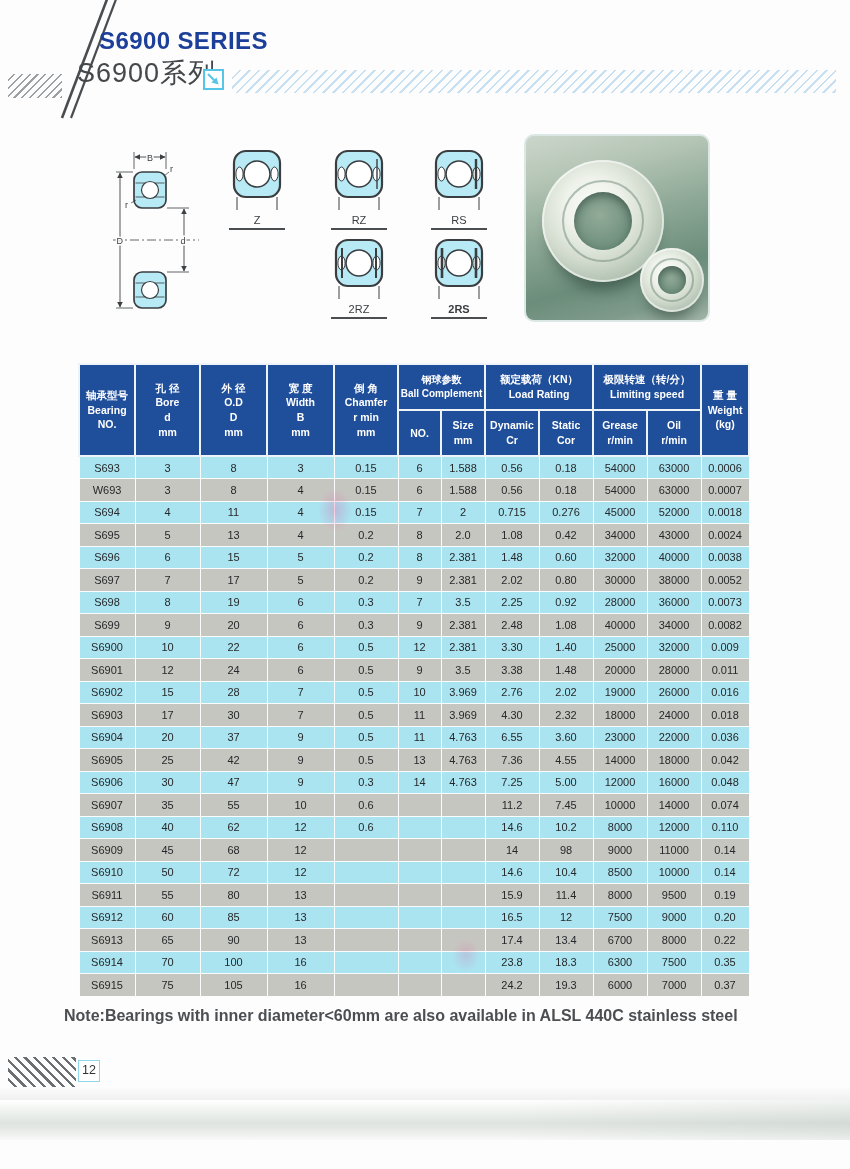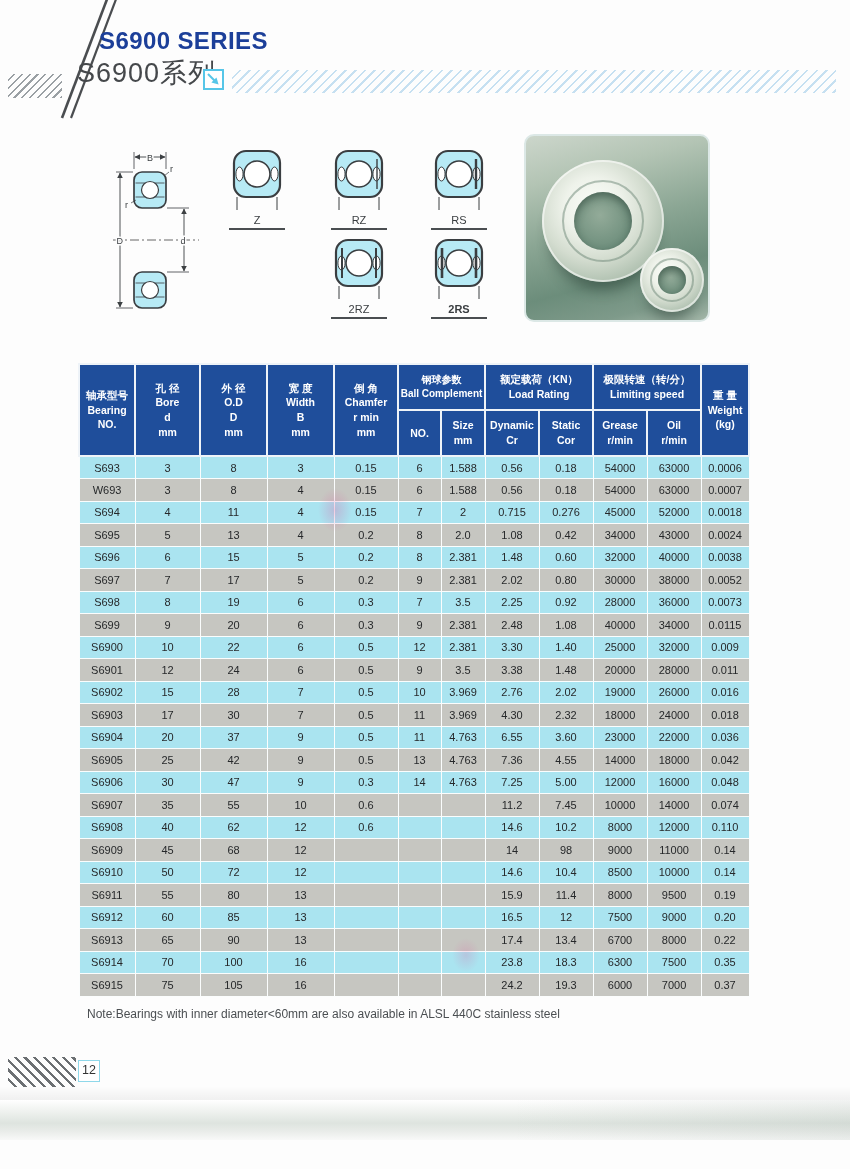--- a/index.html
+++ b/index.html
@@ -44,21 +44,21 @@
     table-layout:fixed;}
   .spec-table th{background:#1f4e9b;color:#fff;font-weight:bold;font-size:10.5px;line-height:1.4;
     white-space:pre-line;text-align:center;vertical-align:middle;border:2px solid #eef3f8;
     padding:0;height:46px;box-sizing:border-box;}
   .spec-table th.small{font-size:10px;}
   .spec-table td{font-size:11px;color:#26282a;text-align:center;vertical-align:middle;
     border:1.6px solid #fbfdfd;height:22.5px;padding:0;box-sizing:border-box;}
   .spec-table tr.cyan td{background:#aae4f0;}
   .spec-table tr.gray td{background:#c6c6c1;}
 
-  .note{position:absolute;left:87px;top:1007px;font-size:12px;color:#4b4f52;}
+  .note{position:absolute;left:64px;top:1007px;font-size:16px;color:#4b4f52;font-weight:bold;}
 
   
   .hatch-foot{position:absolute;left:8px;top:1057px;width:68px;height:30px;
     background:repeating-linear-gradient(45deg,transparent 0 4.5px,#6b6f72 4.5px 6.8px);}
   .page-num{position:absolute;left:78px;top:1060px;width:22px;height:22px;border:1.5px solid #8fd8ea;
     background:#fff;box-sizing:border-box;text-align:center;line-height:19px;font-size:12.5px;color:#333;}
   .bottom-band{position:absolute;left:0;top:1100px;width:850px;height:40px;
     background:linear-gradient(to right,rgba(120,140,130,0) 60%,rgba(120,140,130,.10)),
                linear-gradient(to bottom,#ffffff 0%,#eef1ee 30%,#dee4df 58%,#e9ece9 78%,#f8f9f8 100%);}
   .curl{position:absolute;left:0;top:1086px;width:850px;height:14px;
@@ -371,21 +371,21 @@
           <td>9</td>
           <td>20</td>
           <td>6</td>
           <td>0.3</td>
           <td>9</td>
           <td>2.381</td>
           <td>2.48</td>
           <td>1.08</td>
           <td>40000</td>
           <td>34000</td>
-          <td>0.0115</td>
+          <td>0.0082</td>
         </tr>
         <tr class="cyan">
           <td>S6900</td>
           <td>10</td>
           <td>22</td>
           <td>6</td>
           <td>0.5</td>
           <td>12</td>
           <td>2.381</td>
           <td>3.30</td>

